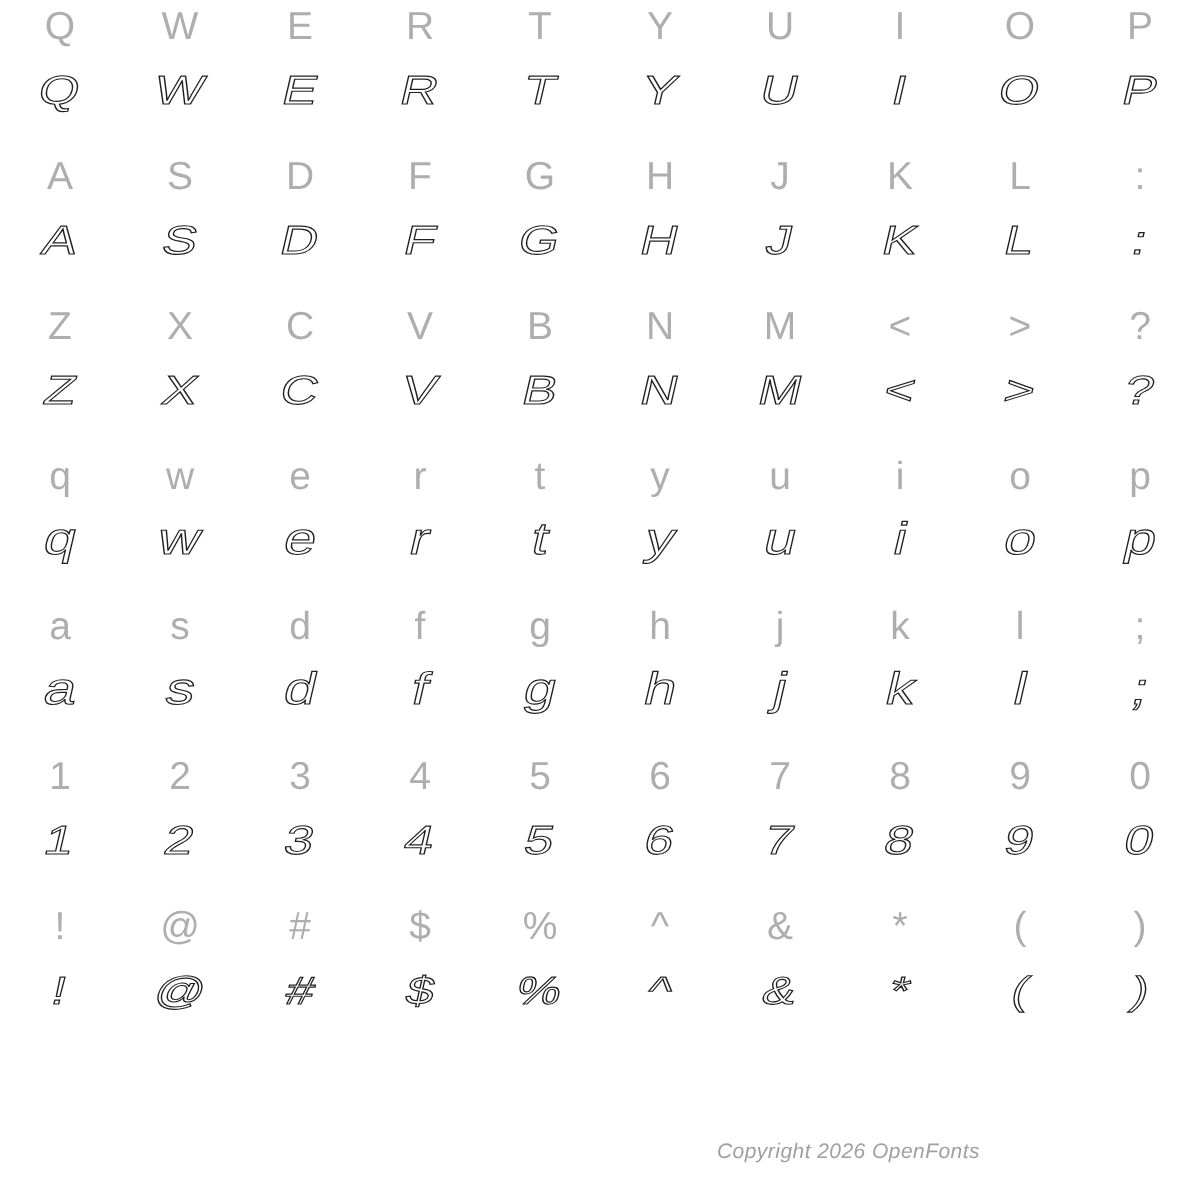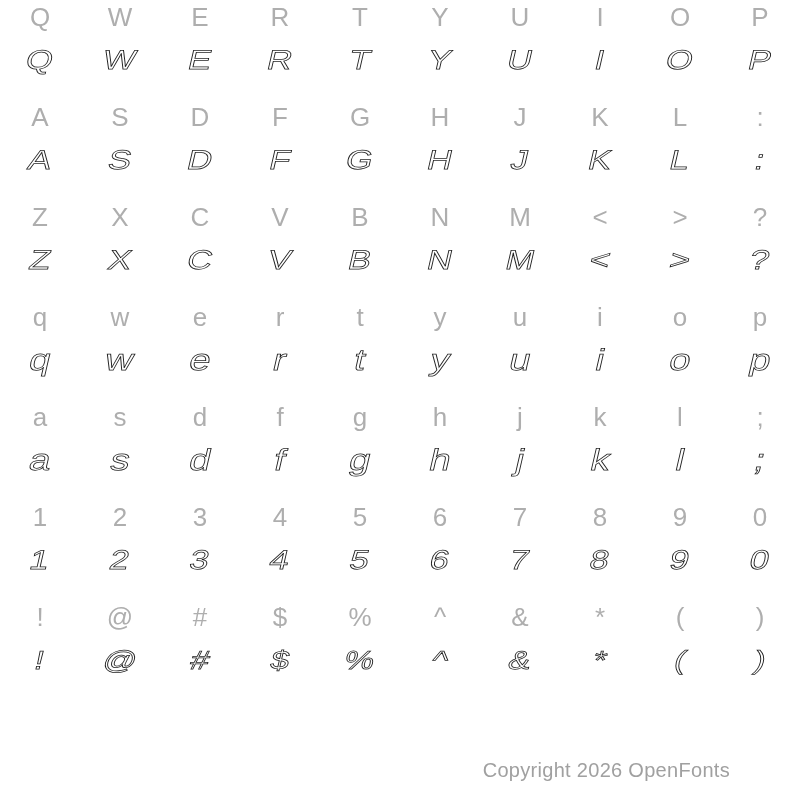--- a/index.html
+++ b/index.html
@@ -70,25 +70,26 @@
     font-size: 30px;
   }
   .row-symbols-row .glyph-text {
     font-size: 26px;
   }
   .footer-copyright {
     position: absolute;
     top: 759px;
     left: 478px;
     width: 252px;
-    text-align: right;
-    font-size: 20px;
+    text-align: left;
+    font-size: 14px;
     letter-spacing: 0.3px;
     color: var(--footer-color, #a0a0a0);
     white-space: nowrap;
+    font-style: italic;
   }
 </style>
 </head>
 <body>
 
 <main class="sheet">
   <div class="rows">
       <div class="row row-uppercase-top-row">
         <div class="cell">
           <div class="key-label">Q</div>

